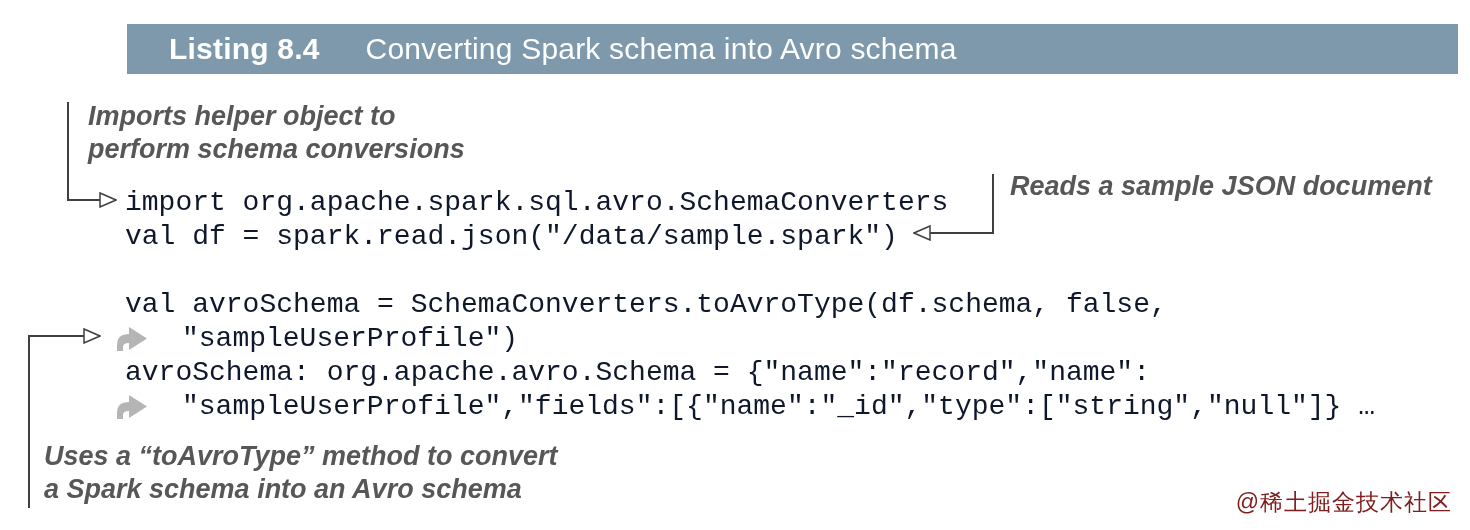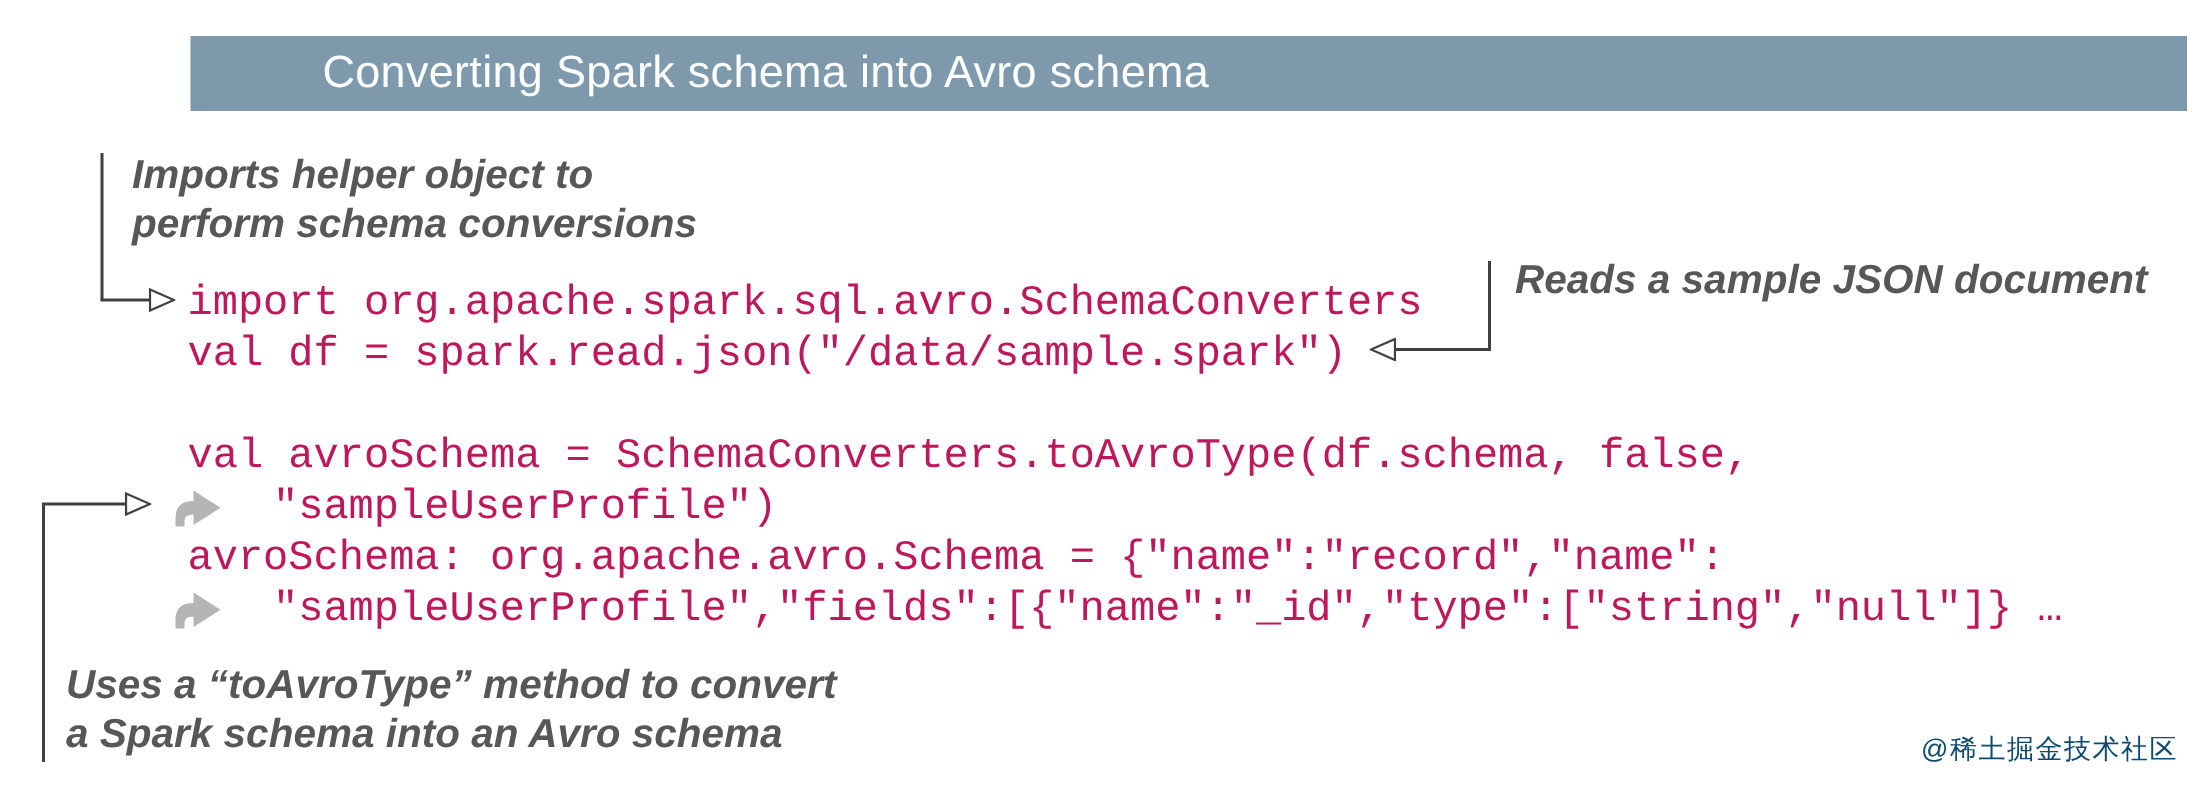--- a/index.html
+++ b/index.html
@@ -4,32 +4,33 @@
 <style>
   html,body{margin:0;padding:0;background:#ffffff;}
   .canvas{position:relative;width:1470px;height:530px;background:#ffffff;overflow:hidden;
           font-family:"Liberation Sans",sans-serif;}
   .listing-header{position:absolute;left:127px;top:24px;width:1331px;height:50px;
           background:#7e98ac;display:flex;align-items:center;padding-left:42px;box-sizing:border-box;}
   .listing-header .lbl{color:#fdfefe;font-weight:bold;font-size:30px;letter-spacing:0.2px;}
   .listing-header .ttl{color:#fdfefe;font-weight:normal;font-size:30px;margin-left:46px;letter-spacing:0.2px;}
   .ann{position:absolute;font-weight:bold;font-size:27px;line-height:33px;color:#575757;white-space:nowrap;font-style:italic;}
   .code{position:absolute;font-family:"Liberation Mono","DejaVu Sans Mono",monospace;
-        font-size:28px;line-height:34px;color:#be185d;white-space:pre;}
+        font-size:28px;line-height:34px;color:#0f172a;white-space:pre;}
   .hline{position:absolute;height:2px;background:#404040;}
   .vline{position:absolute;width:2px;background:#404040;}
   .icon{position:absolute;}
-  .watermark{position:absolute;right:18px;top:487px;font-size:18px;color:#0c4a6e;letter-spacing:1px;}
+  .watermark{position:absolute;right:18px;top:487px;font-size:23px;color:#7f1d1d;letter-spacing:1px;}
 </style>
 </head>
 <body>
 
 <div class="canvas">
 
   <div class="listing-header">
+    <span class="lbl">Listing 8.4</span>
     <span class="ttl">Converting Spark schema into Avro schema</span>
   </div>
 
   <div class="ann" style="left:88px;top:100px;">
     <div>Imports helper object to</div>
     <div>perform schema conversions</div>
   </div>
 
   <div class="vline" style="left:67px;top:102px;height:98px;"></div>
   <div class="hline" style="left:67px;top:199px;width:33px;"></div>

